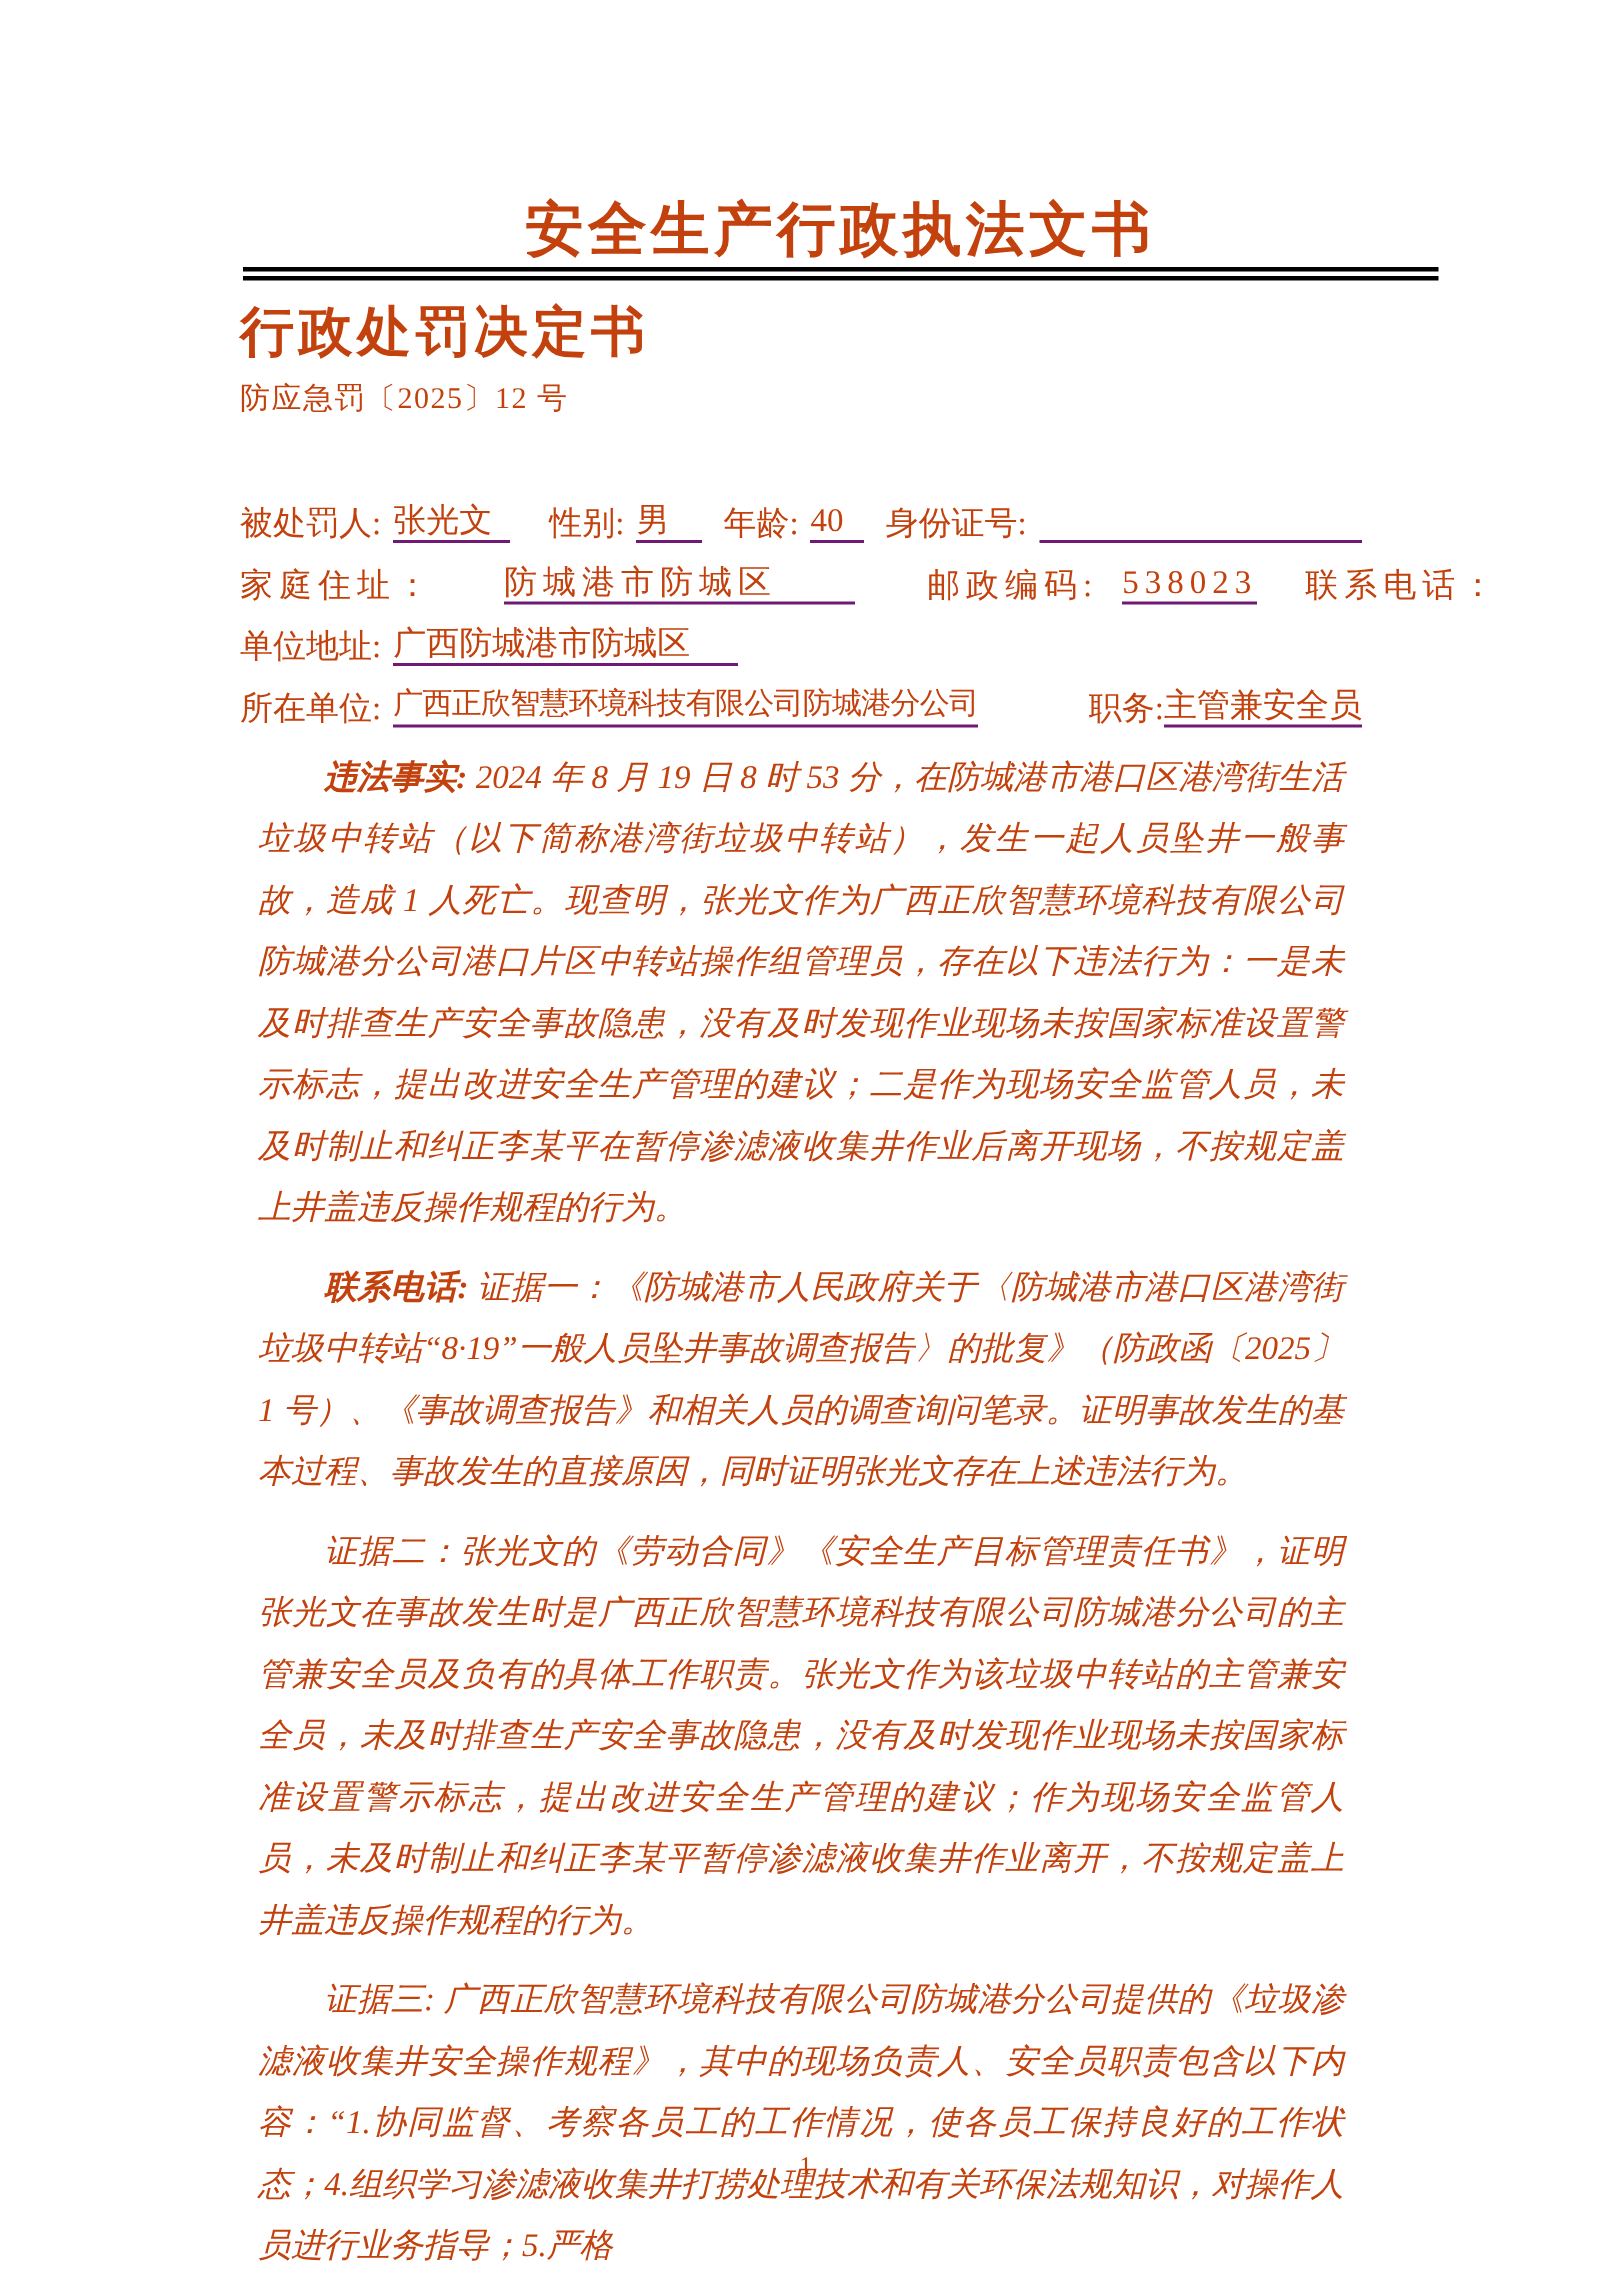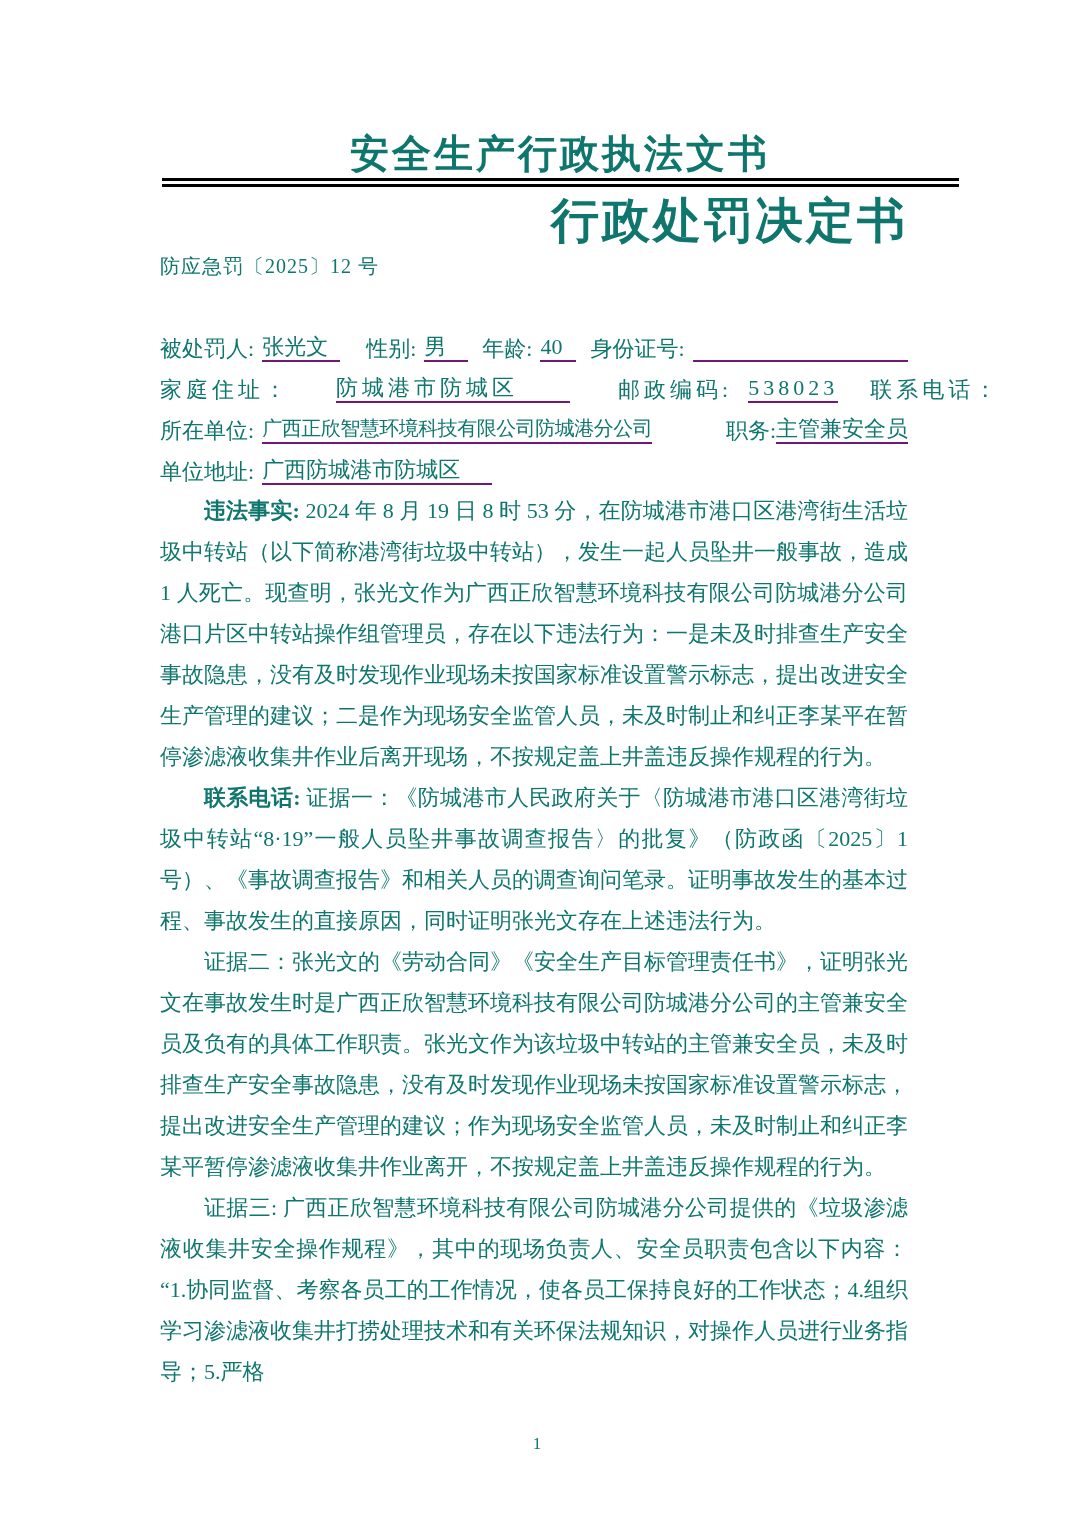--- a/index.html
+++ b/index.html
@@ -2,21 +2,21 @@
 <html lang="zh"><head>
 <meta charset="utf-8">
 <style>
   html,body{margin:0;padding:0;background:#fff;}
   .page{
     position:relative;
     width:1074px;height:1520px;
     background:#ffffff;
     overflow:hidden;
     font-family:"Liberation Serif","DejaVu Serif",serif;
-    color:#0f766e;
+    color:#c2410c;
   }
   .content{
     position:absolute;
     left:160px;top:0;
     width:748px;
   }
   
   .series-title{
     margin-top:131px;
     font-size:39px;
@@ -31,25 +31,25 @@
   .title-rule{
     margin-top:1px;
     margin-left:2px;
     width:797px;
     height:3px;
     border-top:3px solid #000;
     border-bottom:3px solid #000;
   }
   .doc-title{
     margin-top:11px;
-    font-size:48px;
+    font-size:36px;
     font-weight:700;
     letter-spacing:3px;
     line-height:46px;
-    text-align:right;
+    text-align:left;
   }
   .doc-number{
     margin-top:8px;
     font-size:20px;
     letter-spacing:1px;
     line-height:28px;
     text-align:left;
   }
   
   .form{margin-top:41px;font-size:22px;}
@@ -82,22 +82,23 @@
   .v-company{font-size:20px;letter-spacing:-0.5px;}
   .v-unitaddr{padding-right:32px;}
   
   .body-text{
     margin-top:5px;
     font-size:22px;
     line-height:41px;
     text-align:justify;
   }
   .para{
-    margin:0;
+    margin:12px;
     text-indent:44px;
+    font-style:italic;
   }
   .lead{font-weight:700;}
   
   .page-num{
     position:absolute;
     top:1432px;
     left:0;
     width:1074px;
     text-align:center;
     font-size:17px;
@@ -131,30 +132,30 @@
       <div class="frow ls4">
         <span class="lbl">家庭住址：</span><span class="sp14"></span>
         <span class="u v-addr">防城港市防城区</span><span class="sp16"></span>
         <span class="lbl">邮政编码:</span>
         <span class="u">538023</span>
         <span class="spacer"></span>
         <span class="lbl">联系电话：</span>
       </div>
 
       <div class="frow">
+        <span class="lbl">单位地址:</span><span class="sp8"></span>
+        <span class="u v-unitaddr">广西防城港市防城区</span>
+      </div>
+
+      <div class="frow">
         <span class="lbl">所在单位:</span><span class="sp8"></span>
         <span class="u v-company">广西正欣智慧环境科技有限公司防城港分公司</span>
         <span class="spacer"></span>
         <span class="lbl">职务:</span>
         <span class="u">主管兼安全员</span>
-      </div>
-
-      <div class="frow">
-        <span class="lbl">单位地址:</span><span class="sp8"></span>
-        <span class="u v-unitaddr">广西防城港市防城区</span>
       </div>
 
     </div>
 
     <div class="body-text">
       <p class="para"><span class="lead">违法事实:</span><span> 2024 年 8 月 19 日 8 时 53 分，在防城港市港口区港湾街生活垃圾中转站（以下简称港湾街垃圾中转站），发生一起人员坠井一般事故，造成 1 人死亡。现查明，张光文作为广西正欣智慧环境科技有限公司防城港分公司港口片区中转站操作组管理员，存在以下违法行为：一是未及时排查生产安全事故隐患，没有及时发现作业现场未按国家标准设置警示标志，提出改进安全生产管理的建议；二是作为现场安全监管人员，未及时制止和纠正李某平在暂停渗滤液收集井作业后离开现场，不按规定盖上井盖违反操作规程的行为。</span></p>
       <p class="para"><span class="lead">联系电话:</span><span> 证据一：《防城港市人民政府关于〈防城港市港口区港湾街垃圾中转站“8·19”一般人员坠井事故调查报告〉的批复》（防政函〔2025〕1 号）、《事故调查报告》和相关人员的调查询问笔录。证明事故发生的基本过程、事故发生的直接原因，同时证明张光文存在上述违法行为。</span></p>
       <p class="para"><span>证据二：张光文的《劳动合同》《安全生产目标管理责任书》，证明张光文在事故发生时是广西正欣智慧环境科技有限公司防城港分公司的主管兼安全员及负有的具体工作职责。张光文作为该垃圾中转站的主管兼安全员，未及时排查生产安全事故隐患，没有及时发现作业现场未按国家标准设置警示标志，提出改进安全生产管理的建议；作为现场安全监管人员，未及时制止和纠正李某平暂停渗滤液收集井作业离开，不按规定盖上井盖违反操作规程的行为。</span></p>
       <p class="para"><span>证据三: 广西正欣智慧环境科技有限公司防城港分公司提供的《垃圾渗滤液收集井安全操作规程》，其中的现场负责人、安全员职责包含以下内容：“1.协同监督、考察各员工的工作情况，使各员工保持良好的工作状态；4.组织学习渗滤液收集井打捞处理技术和有关环保法规知识，对操作人员进行业务指导；5.严格</span></p>
     </div>

